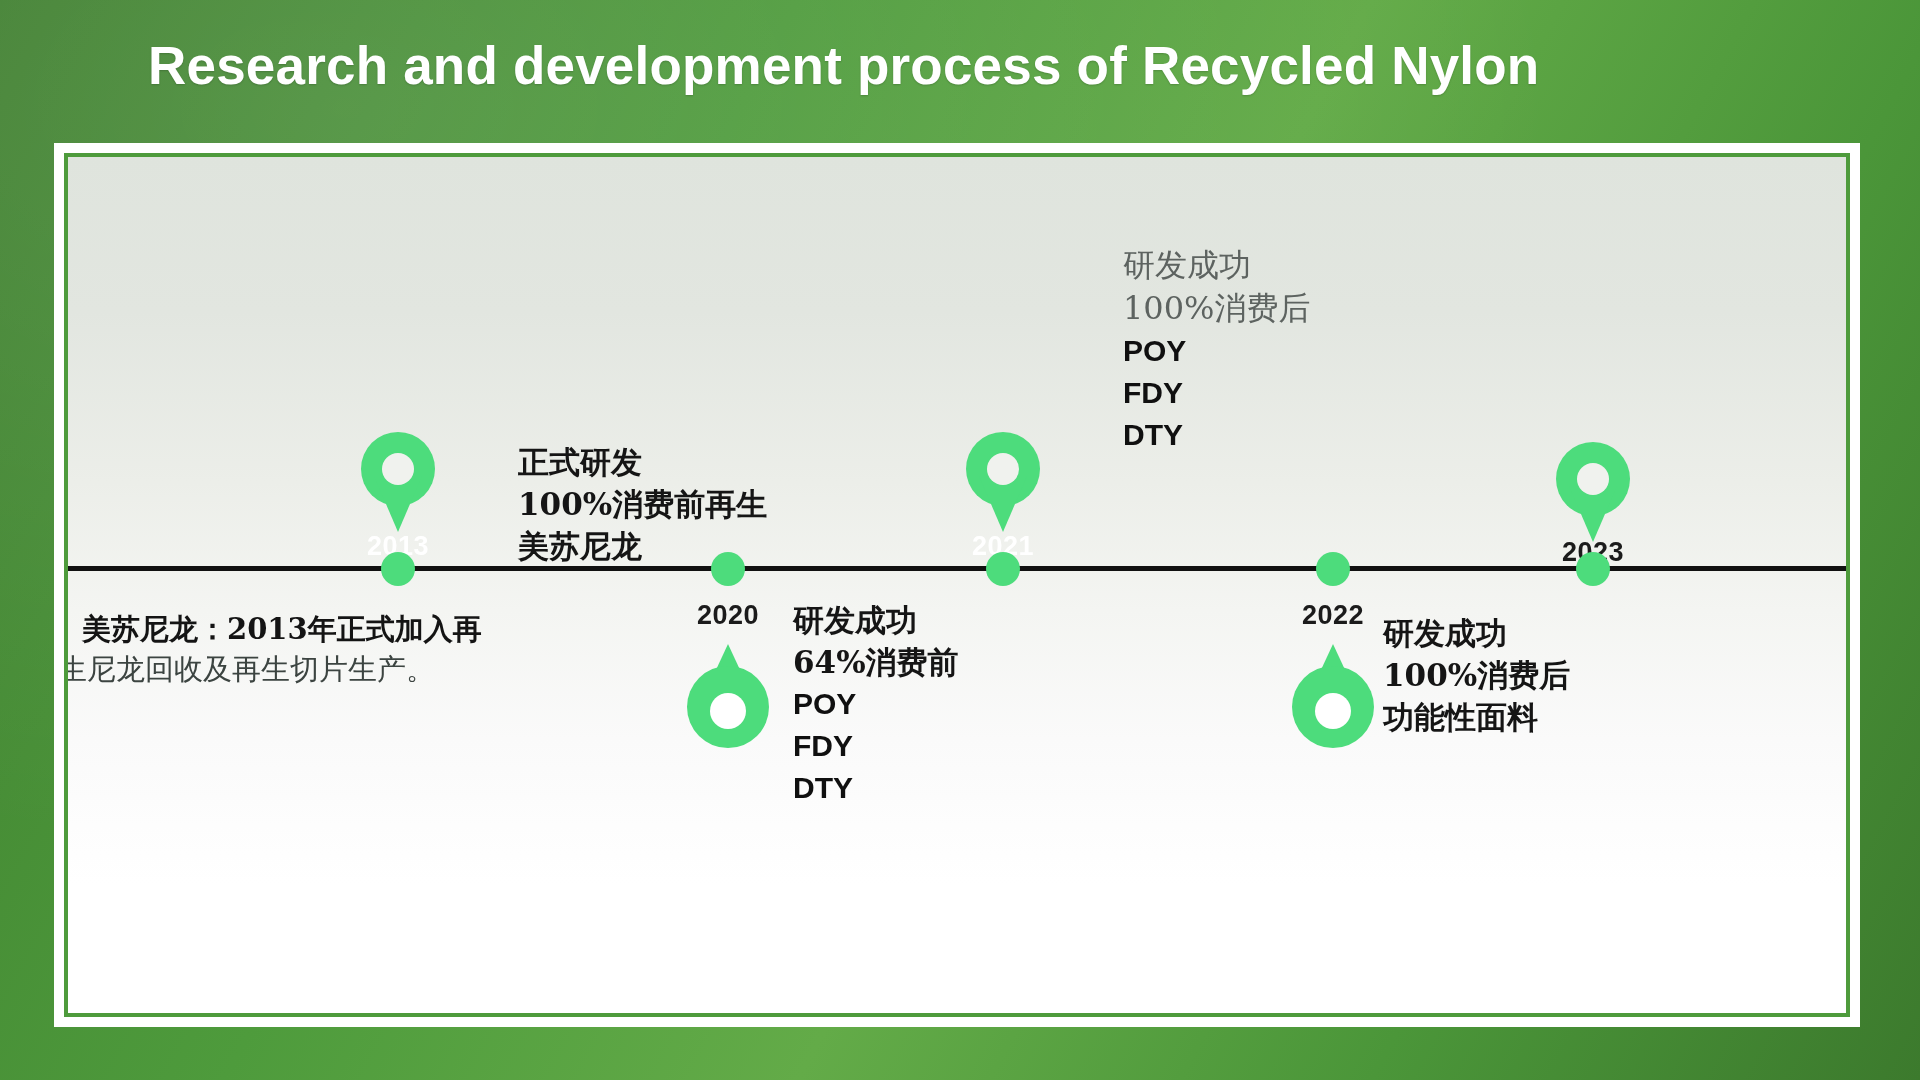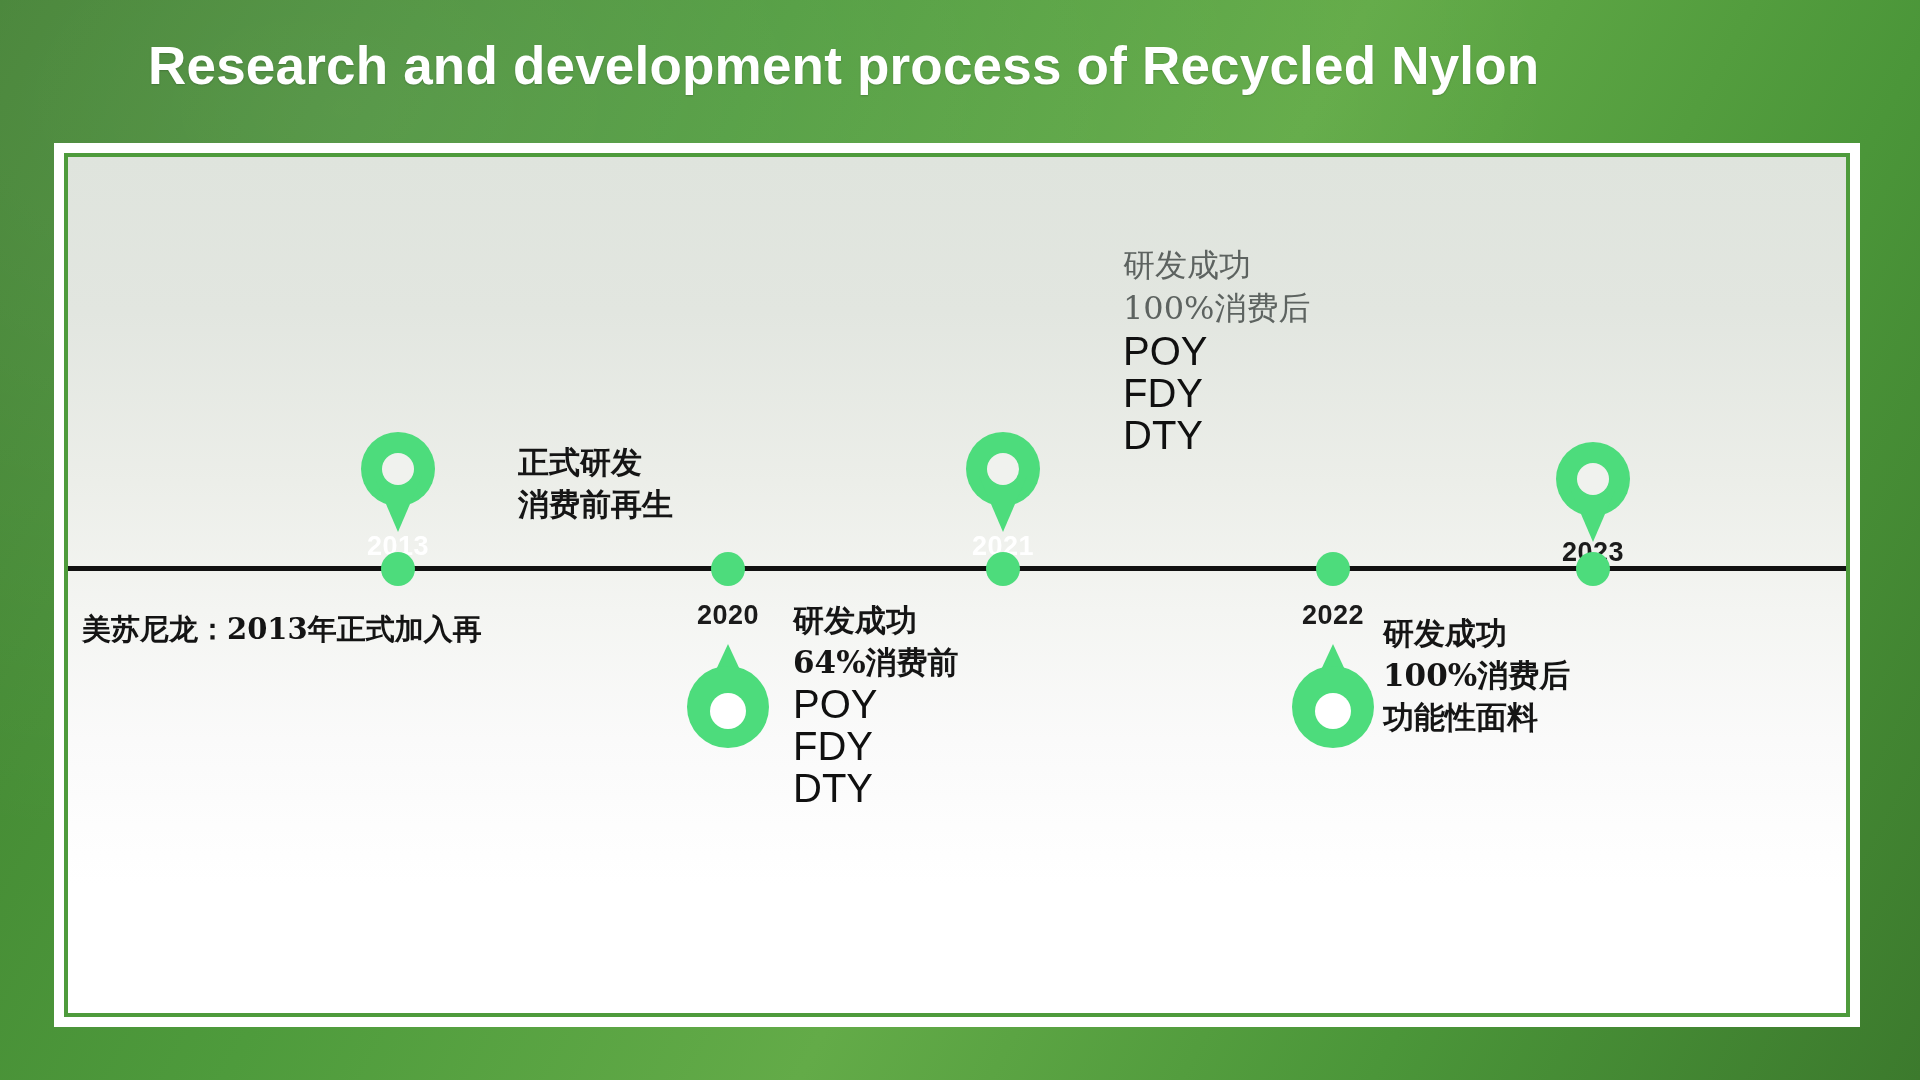--- a/index.html
+++ b/index.html
@@ -199,23 +199,23 @@
   }
   .cn-plain {
     font-family:"DejaVu Serif", "Liberation Serif", serif;
     font-weight:normal;
     color:#3c4441;
     font-size:29px;
     line-height:40px;
   }
   .latin-bold {
     font-family:"Liberation Sans", sans-serif;
-    font-weight:normal;
+    font-weight:bold;
     color:#101010;
-    font-size:40px;
+    font-size:30px;
     line-height:42px;
   }
   .desc-first-bold {
     font-family:"DejaVu Serif", "Liberation Serif", serif;
     font-weight:bold;
     color:#141414;
     margin-left:24px;
   }
 
   
@@ -242,27 +242,29 @@
         <div class="milestone" style="left:330px;">
           <div class="pin" style="top:275px;">
             <div class="head"></div>
             <div class="tail"></div>
             <div class="hole"></div>
           </div>
           <div class="year light" style="top:374px;">2013</div>
           <div class="dot"></div>
           <div class="block left-desc" style="top:452px;">
             <span class="line cn-plain"><span class="desc-first-bold">美苏尼龙：2013年正式加入再</span></span>
+            <span class="line cn-plain">生尼龙回收及再生切片生产。</span>
           </div>
         </div>
 
         <div class="milestone" style="left:660px;">
           <div class="block" style="top:284px;">
             <span class="line cn-bold">正式研发</span>
-            <span class="line cn-bold">消费前再生</span>
+            <span class="line cn-bold">100%消费前再生</span>
+            <span class="line cn-bold">美苏尼龙</span>
           </div>
           <div class="dot"></div>
           <div class="year dark" style="top:443px;">2020</div>
           <div class="drop" style="top:487px;">
             <div class="spike"></div>
             <div class="body"></div>
             <div class="hole"></div>
           </div>
         </div>
 

